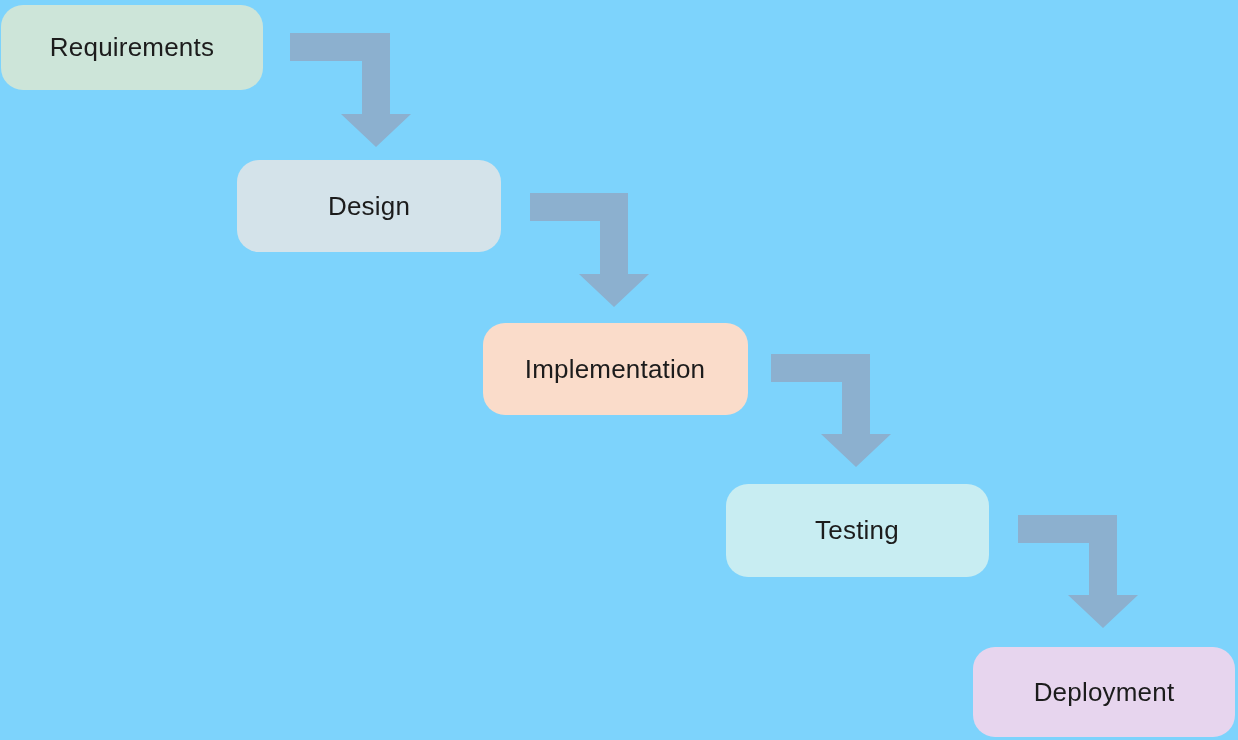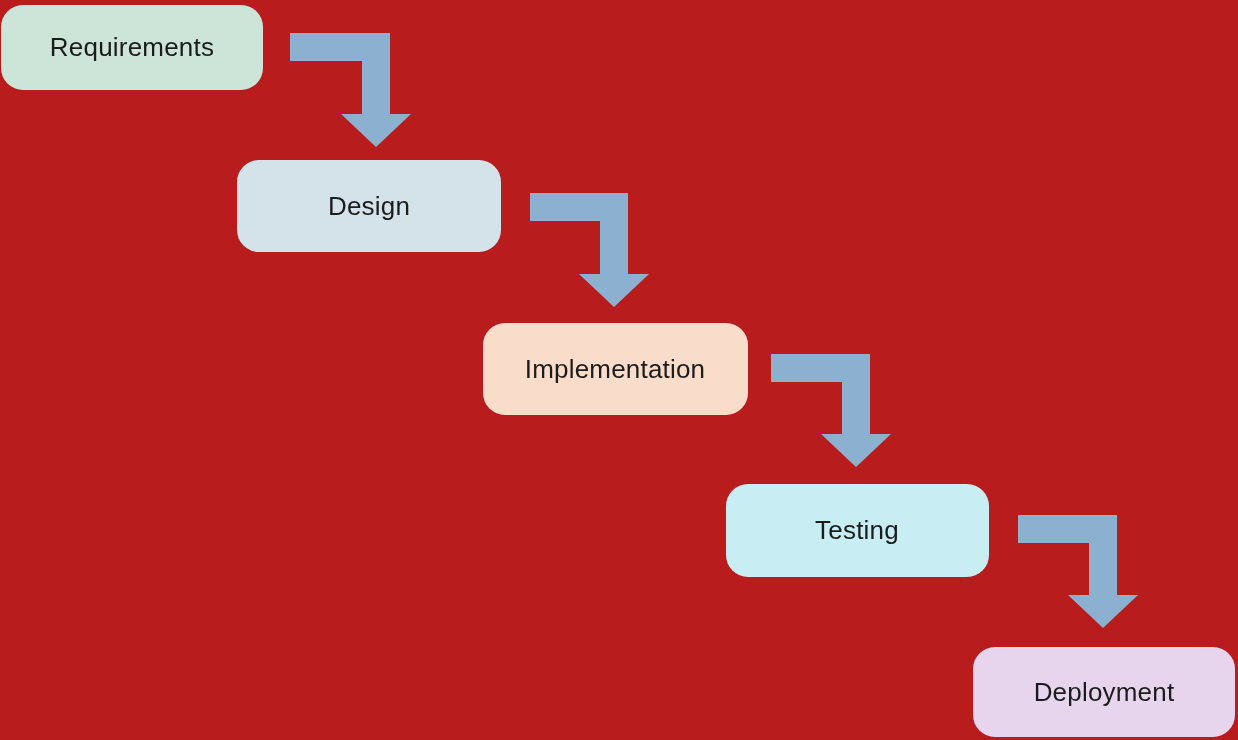--- a/index.html
+++ b/index.html
@@ -4,21 +4,21 @@
 <style>
   html, body {
     margin: 0;
     padding: 0;
     background: #ffffff;
   }
   .canvas {
     position: relative;
     width: 1238px;
     height: 740px;
-    background: #b91c1c;
+    background: #7dd3fc;
     overflow: hidden;
     font-family: "Liberation Sans", sans-serif;
   }
   svg { display: block; }
   .stage-label {
     font-family: "Liberation Sans", sans-serif;
     font-size: 26px;
     font-weight: 400;
     letter-spacing: 0.2px;
   }

